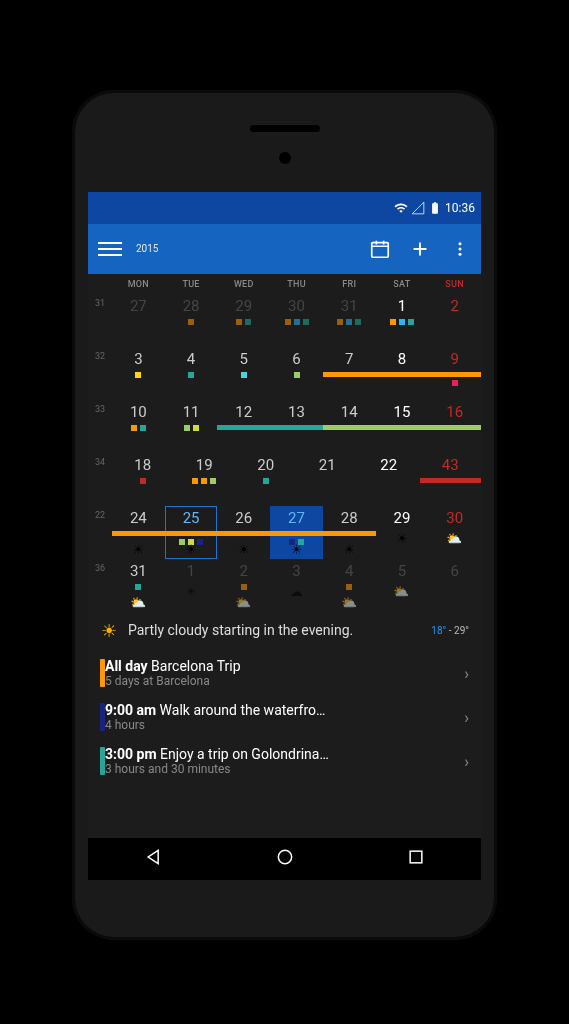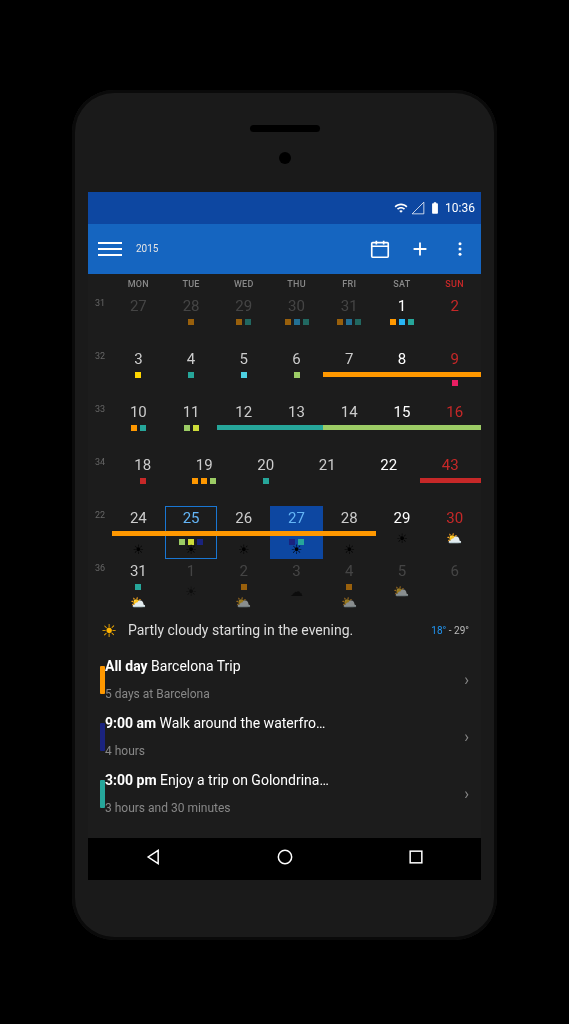--- a/index.html
+++ b/index.html
@@ -50,21 +50,21 @@
 .weather-row .sun{font-size:18px;color:#ffb300;width:18px;text-align:center}
 .weather-text{flex:1;font-size:14px;color:#ddd;line-height:1.3}
 .weather-temp{font-size:10px}
 .weather-temp .lo{color:#2196f3}
 .weather-temp .hi{color:#bbb}
 .event{display:flex;align-items:center;padding:7px 12px;gap:0}
 .ev-bar{width:5px;height:28px;border-radius:1px}
 .ev-body{flex:1;min-width:0}
 .ev-title{font-size:14px;color:#fff;white-space:nowrap;overflow:hidden;text-overflow:ellipsis}
 .ev-title b{font-weight:700}
-.ev-sub{font-size:12px;color:#888;margin-top:13px}
+.ev-sub{font-size:12px;color:#888;margin-top:0}
 .ev-chev{color:#888;font-size:16px}
 
 .navbar{position:absolute;left:16px;bottom:60px;width:393px;height:42px;background:#000;display:flex;align-items:center;justify-content:space-around}
 .navbar svg{width:20px;height:20px;stroke:#fff;fill:none;stroke-width:1.8}
 
 .c-orange{background:#ff9800}.c-blue{background:#1a237e}.c-teal{background:#26a69a}
 .c-green{background:#9ccc65}.c-yellow{background:#ffd600}.c-red{background:#c62828}
 .c-cyan{background:#4dd0e1}.c-lime{background:#cddc39}
 .c-pink{background:#e91e63}.c-lb{background:#29b6f6}
 </style>

